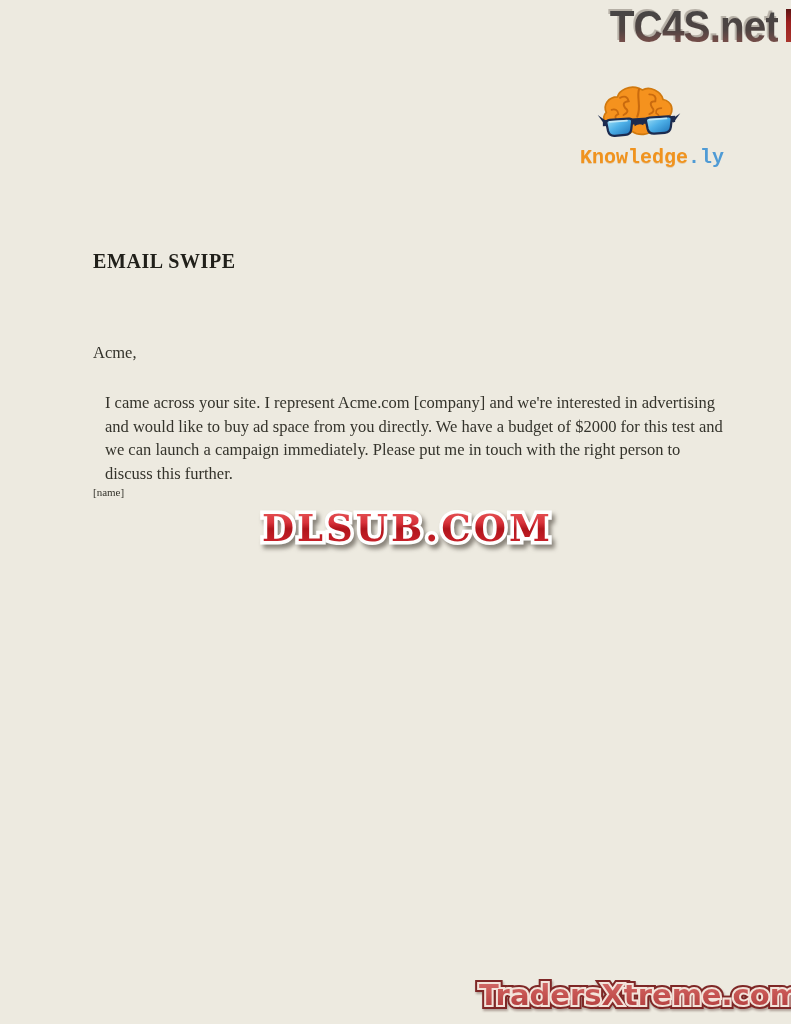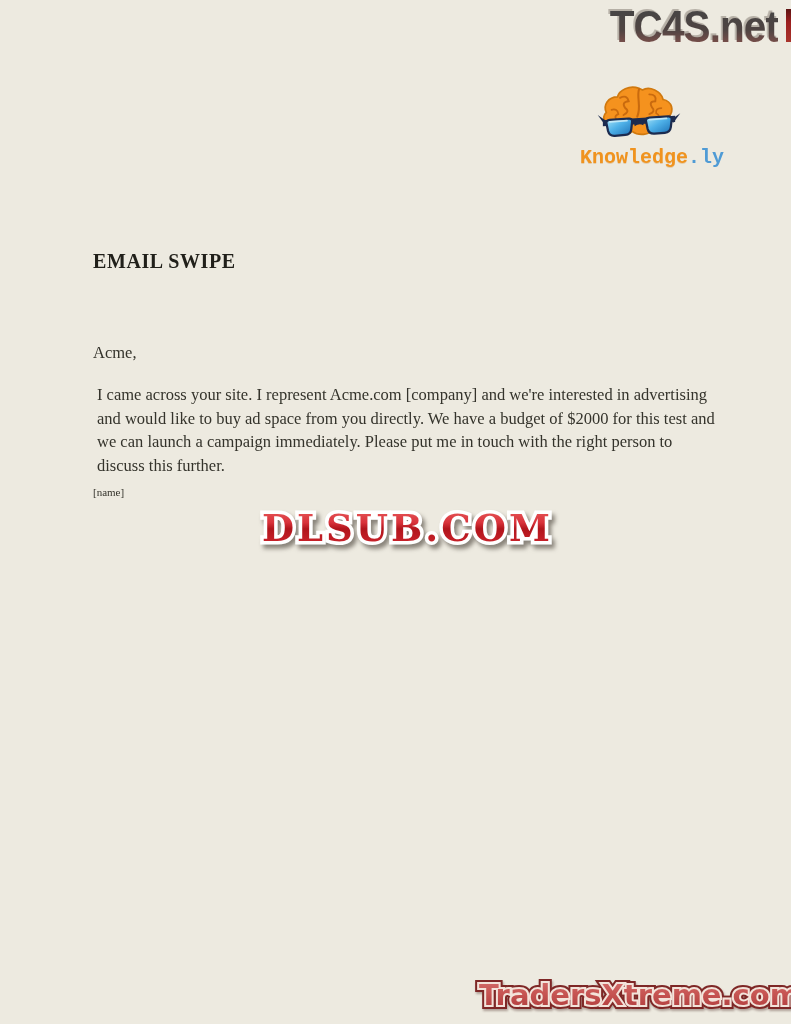--- a/index.html
+++ b/index.html
@@ -79,21 +79,21 @@
     top: 343px;
     margin: 0;
     font-size: 16.5px;
     color: #34332b;
   }
   .body-par {
     position: absolute;
     left: 93px;
     top: 379px;
     width: 618px;
-    margin: 4px;
+    margin: 12px;
     font-size: 16.5px;
     line-height: 23.5px;
     color: #34332b;
   }
   .signature {
     position: absolute;
     left: 93px;
     top: 486px;
     margin: 0;
     font-size: 11px;

